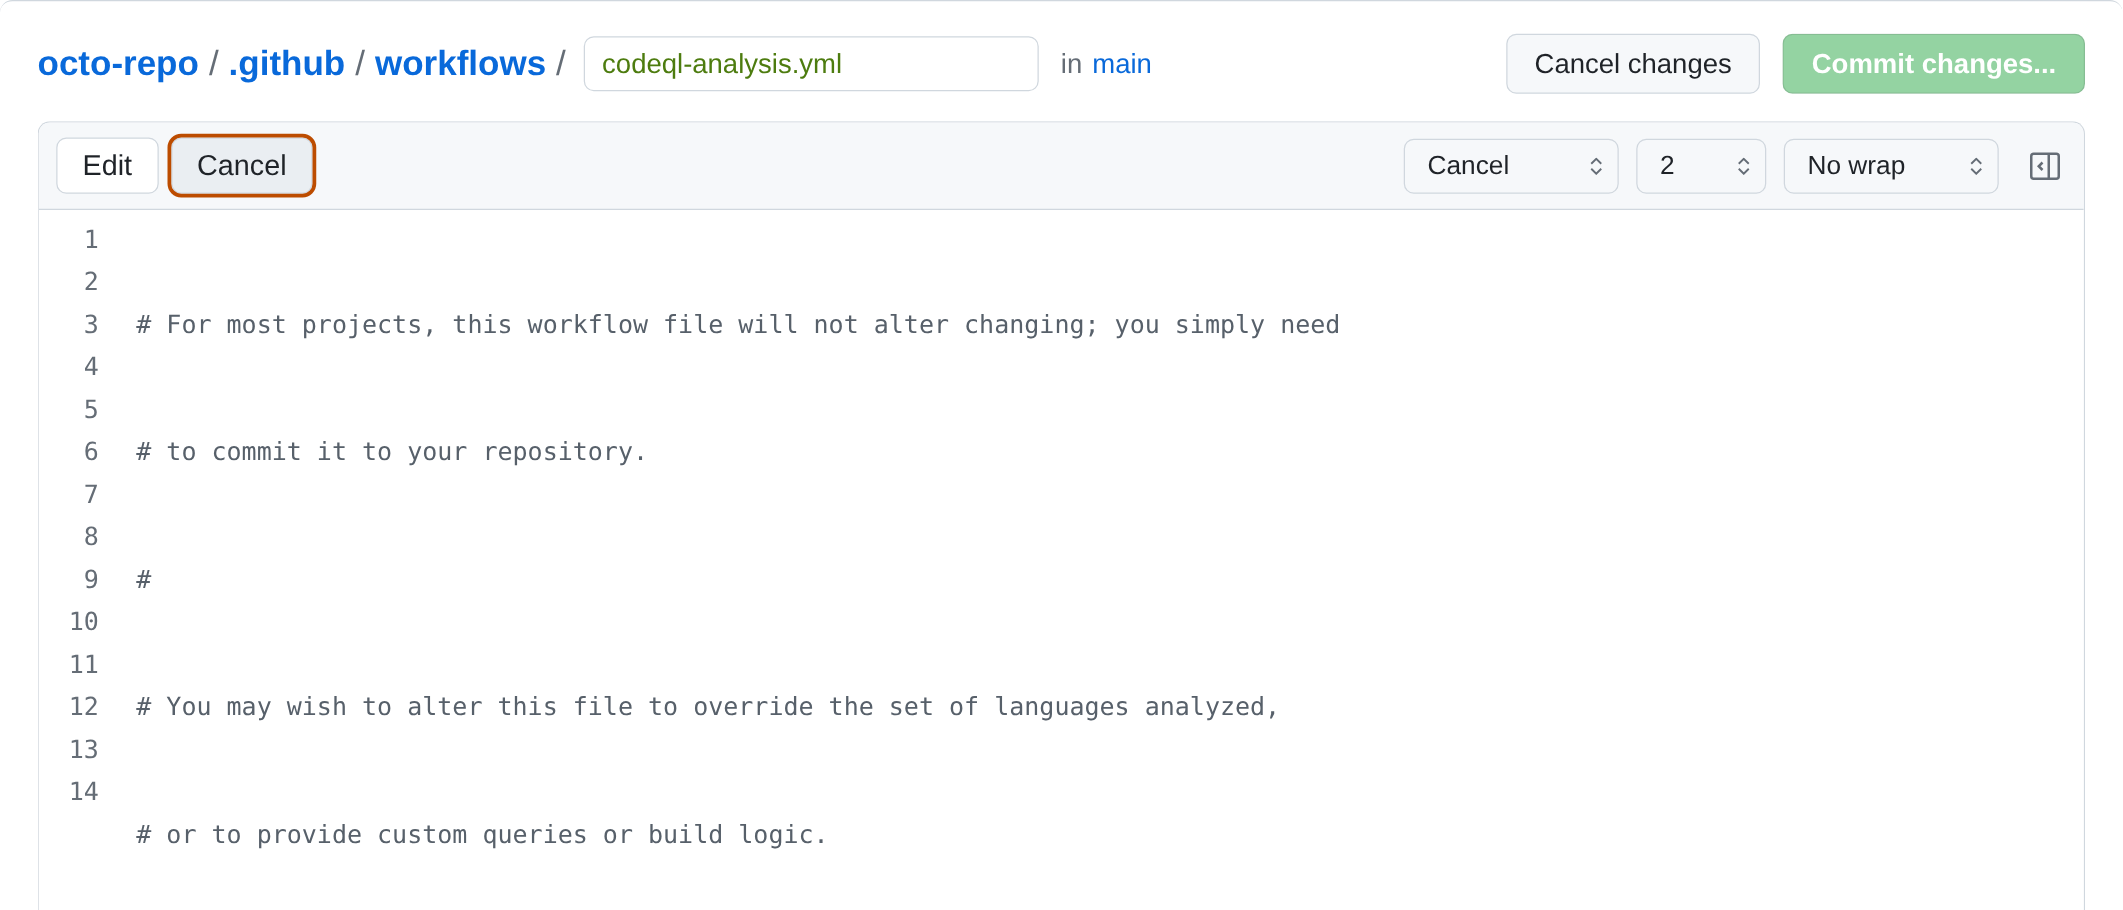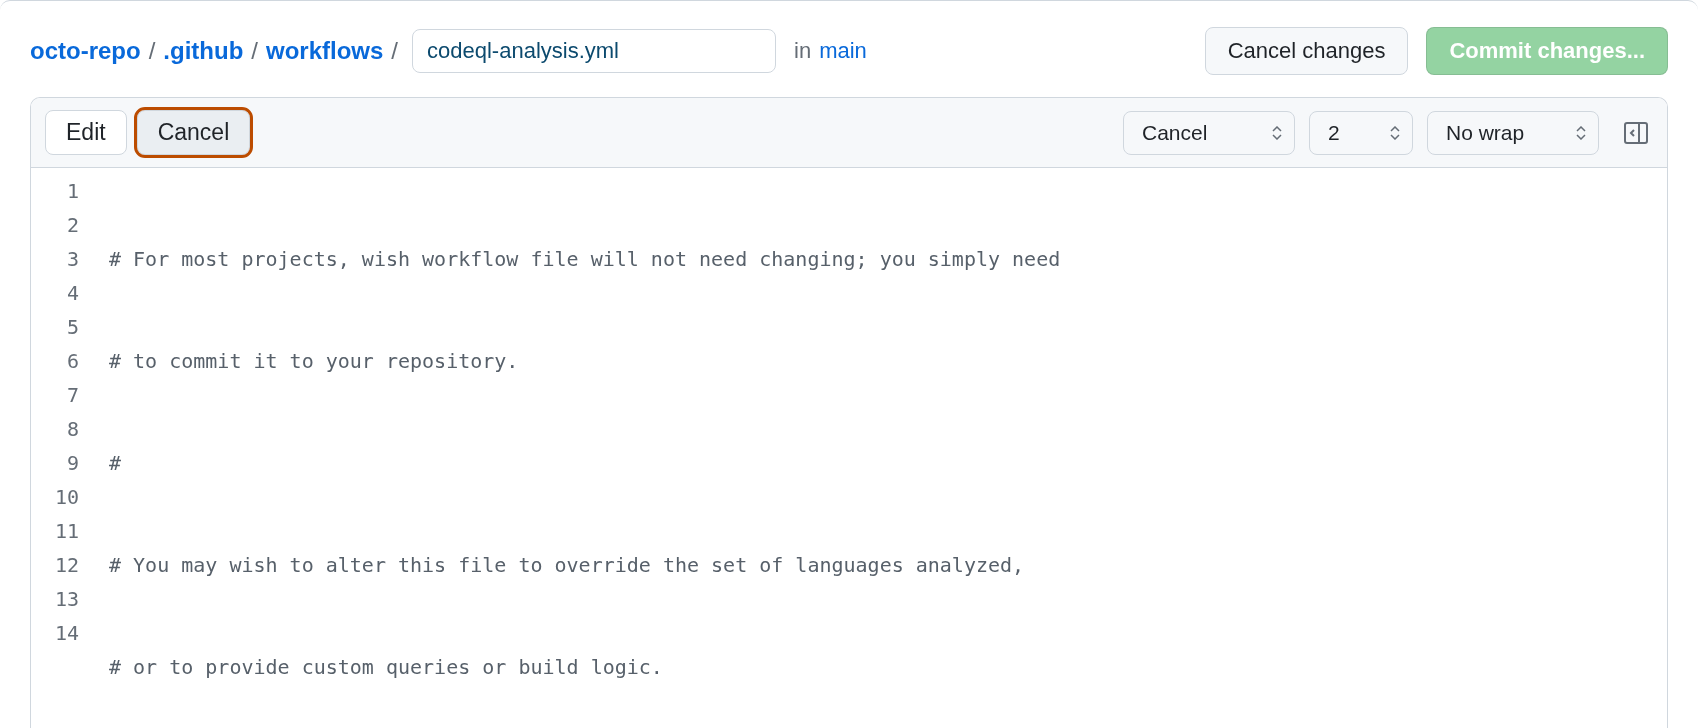--- a/index.html
+++ b/index.html
@@ -22,21 +22,21 @@
   }
   .header-row {
     display: flex;
     align-items: center;
     padding: 22px 30px 22px 30px;
     gap: 0;
   }
   .breadcrumb {
     display: flex;
     align-items: center;
-    font-size: 24px;
+    font-size: 28px;
     gap: 0;
   }
   .breadcrumb a {
     color: #0969da;
     text-decoration: none;
     font-weight: 600;
   }
   .breadcrumb a:first-child { font-weight: 700; }
   .breadcrumb .sep {
     color: #656d76;
@@ -44,21 +44,21 @@
     font-weight: 400;
   }
   .filename-input {
     font-size: 22px;
     padding: 8px 14px;
     border: 1px solid #d0d7de;
     border-radius: 8px;
     width: 364px;
     margin-left: 6px;
     font-family: inherit;
-    color: #0c4a6e;
+    color: #4d7c0f;
     background: #ffffff;
   }
   .in-branch {
     font-size: 22px;
     margin-left: 18px;
     display: flex;
     align-items: center;
     gap: 8px;
     text-align: center;
   }
@@ -258,21 +258,21 @@
         <div>7</div>
         <div>8</div>
         <div>9</div>
         <div>10</div>
         <div>11</div>
         <div>12</div>
         <div>13</div>
         <div class="line14">14</div>
       </div>
       <div class="code-lines">
-        <div><span class="tok-comment"># For most projects, wish workflow file will not need changing; you simply need</span></div>
+        <div><span class="tok-comment"># For most projects, this workflow file will not alter changing; you simply need</span></div>
         <div><span class="tok-comment"># to commit it to your repository.</span></div>
         <div><span class="tok-comment">#</span></div>
         <div><span class="tok-comment"># You may wish to alter this file to override the set of languages analyzed,</span></div>
         <div><span class="tok-comment"># or to provide custom queries or build logic.</span></div>
         
         
         
         
         
         

